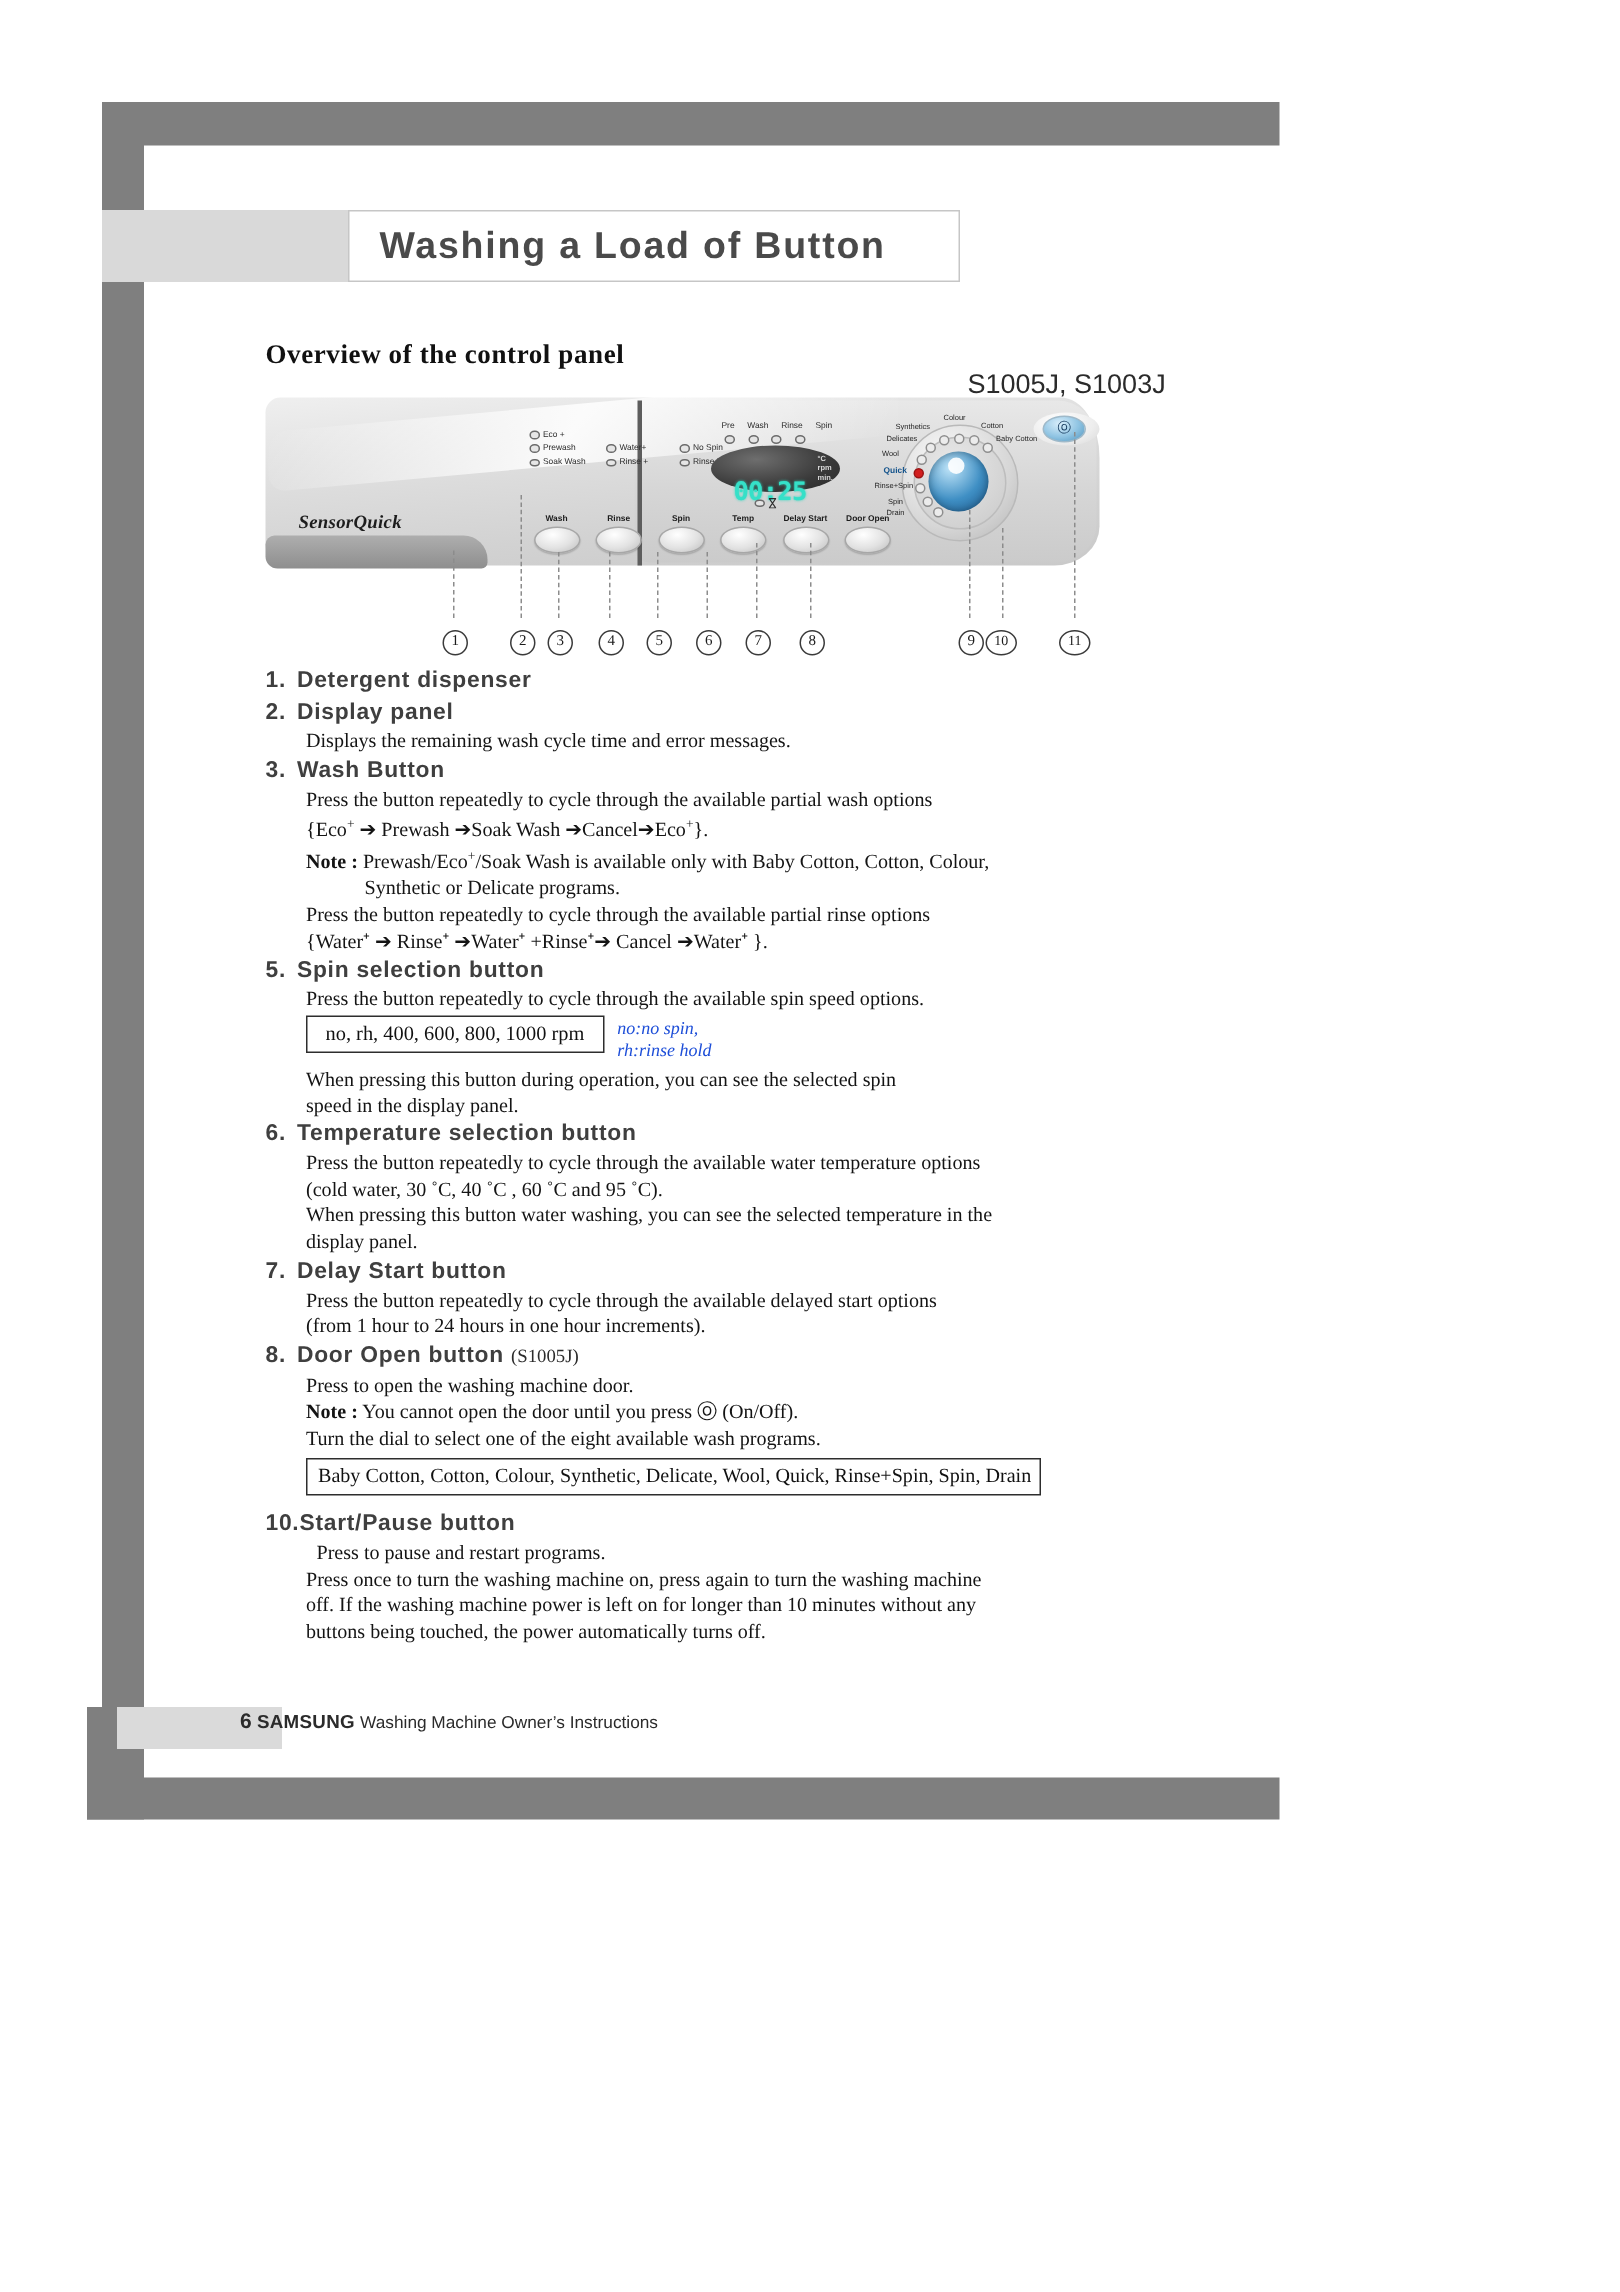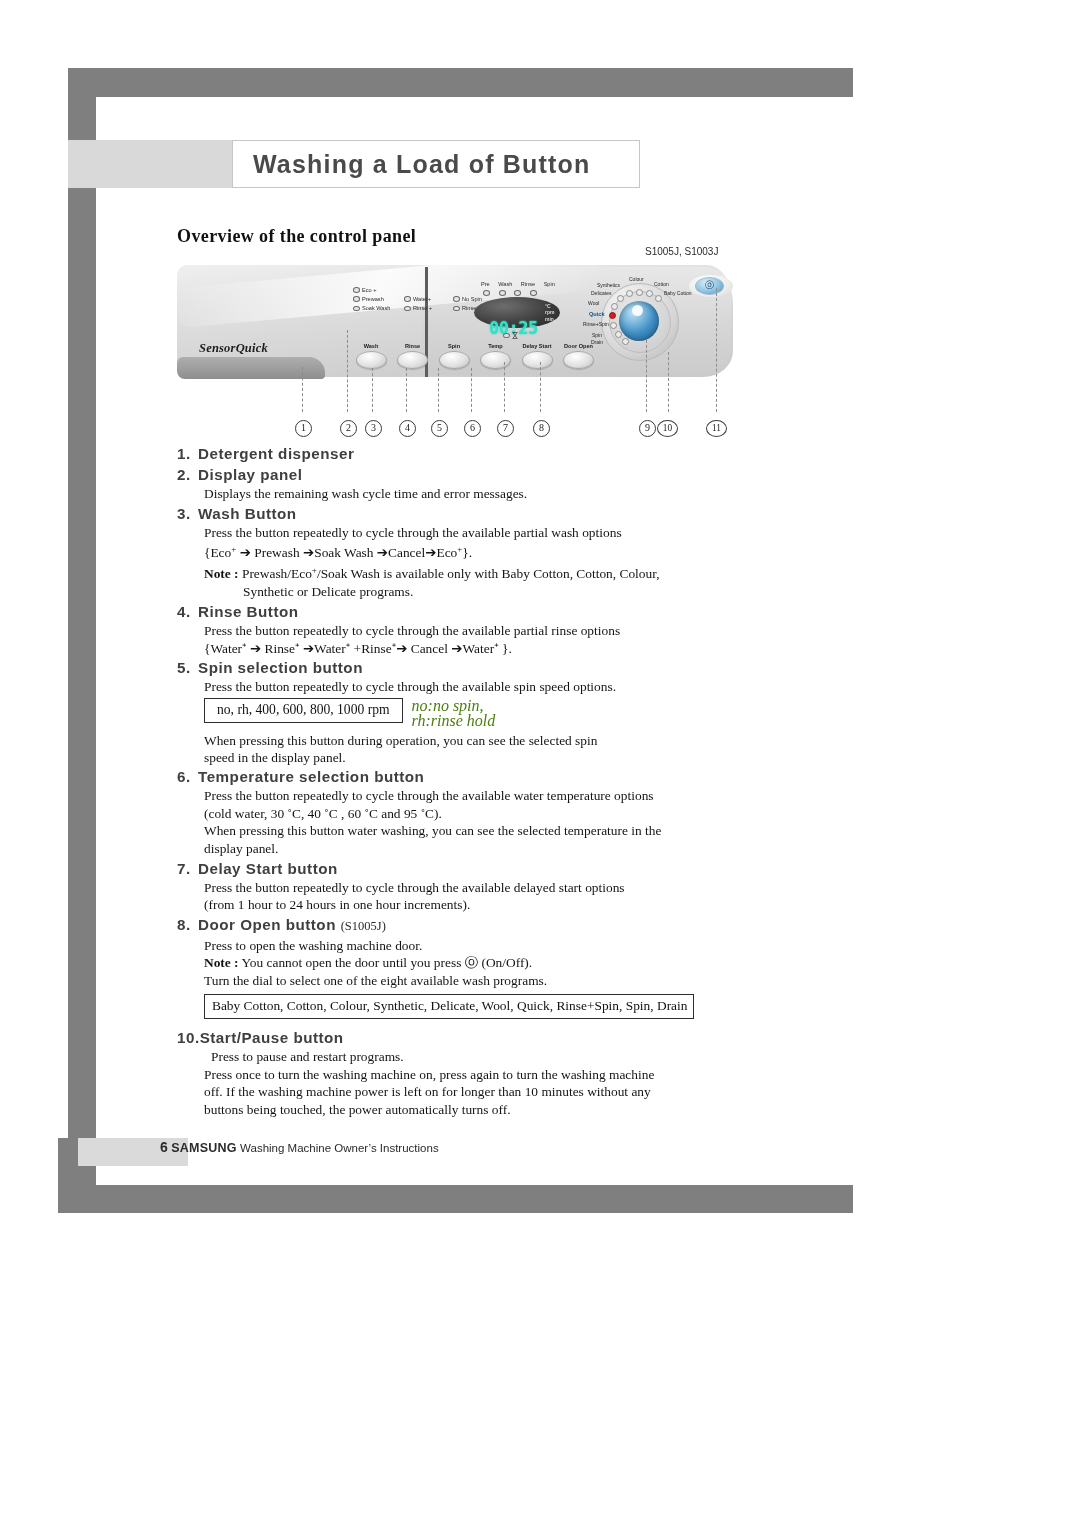--- a/index.html
+++ b/index.html
@@ -25,21 +25,21 @@
                font-size:12.5px;color:#2b2b2b;white-space:nowrap;}
   .footer-line .pg{font-weight:bold;font-size:14px;}
   .footer-line .brand{font-weight:bold;letter-spacing:.2px;}
   .footer-line .sub{font-size:11.5px;}
 
   
   .section-head{position:absolute;left:177px;top:226px;
                 font-family:Liberation Serif, serif;font-weight:bold;font-size:18px;
                 letter-spacing:.4px;color:#111;}
   .model-label{position:absolute;left:645px;top:246px;
-               font-family:"Liberation Sans",sans-serif;font-size:10px;color:#2b2b2b;}
+               font-family:"Liberation Sans",sans-serif;font-size:18px;color:#2b2b2b;}
 
   
   .panel-wrap{position:absolute;left:177px;top:265px;width:556px;height:122px;}
   .panel-body{position:absolute;left:0;top:0;width:556px;height:112px;
               background:linear-gradient(175deg,#efefef 0%,#dcdcdc 42%,#d2d2d2 70%,#c9c9c9 100%);
               border-radius:10px 26px 30px 14px / 10px 40px 26px 14px;}
   .panel-sheen{position:absolute;left:2px;top:4px;width:420px;height:40px;
                background:linear-gradient(120deg,rgba(255,255,255,0) 0%,rgba(255,255,255,.85) 48%,rgba(255,255,255,0) 100%);
                transform:skewY(-5.2deg);border-radius:12px;}
   .panel-lowerlip{position:absolute;left:0;top:92px;width:148px;height:22px;
@@ -124,21 +124,21 @@
   .hd .suffix{font-family:"Liberation Serif",serif;font-weight:normal;font-size:12.5px;color:#2b2b2b;letter-spacing:0;}
   .para{font-family:"Liberation Serif",serif;font-size:13.4px;line-height:17.6px;color:#141414;
         margin-left:27px;}
   .para.tight{line-height:17px;}
   .para.j{text-align:justify;padding-right:4px;}
   .note-lbl{font-weight:bold;}
   .indent2{margin-left:66px;}
   .boxline{display:inline-block;border:1px solid #2d2d2d;padding:3px 12px 4px;font-size:13.6px;
            font-family:"Liberation Serif",serif;color:#111;}
   .spinrow{display:flex;align-items:flex-start;margin-left:27px;margin-top:3px;}
-  .spinlegend{font-style:italic;font-size:16px;line-height:14.6px;margin-left:9px;padding-top:1px;color:#4d7c0f;}
+  .spinlegend{font-style:italic;font-size:12px;line-height:14.6px;margin-left:9px;padding-top:1px;color:#1d4ed8;}
   .progbox{display:inline-block;border:1px solid #2d2d2d;padding:3px 6px 4px 7px;font-size:13.4px;
            margin-left:27px;margin-top:5px;color:#111;}
   sup.pl{font-size:9px;vertical-align:super;}
 </style>
 </head>
 <body>
 
 <div class="frame-top-bar"></div>
 <div class="frame-left-upper"></div>
 <div class="frame-left-lower"></div>
@@ -326,23 +326,20 @@
     <div class="hd">
       <span class="num">3.</span><span>Wash Button</span>
     </div>
     <div class="para">Press the button repeatedly to cycle through the available partial wash options</div>
     <div class="para"><span>{Eco</span><sup class="pl">+</sup><span> ➔ Prewash ➔Soak Wash ➔Cancel➔Eco</span><sup class="pl">+</sup><span>}.</span></div>
     <div class="para"><span class="note-lbl">Note :</span> <span>Prewash/Eco</span><sup class="pl">+</sup><span>/Soak Wash is available only with Baby Cotton, Cotton, Colour,</span></div>
     <div class="para indent2">Synthetic or Delicate programs.</div>
   </div>
 
   <div class="item">
-    <div class="hd">
-      <span class="num">4.</span><span>Rinse Button</span>
-    </div>
     <div class="para">Press the button repeatedly to cycle through the available partial rinse options</div>
     <div class="para">{Water⁺ ➔ Rinse⁺ ➔Water⁺ +Rinse⁺➔ Cancel ➔Water⁺ }.</div>
   </div>
 
   <div class="item">
     <div class="hd">
       <span class="num">5.</span><span>Spin selection button</span>
     </div>
     <div class="para tight">Press the button repeatedly to cycle through the available spin speed options.</div>
     <div class="spinrow">

